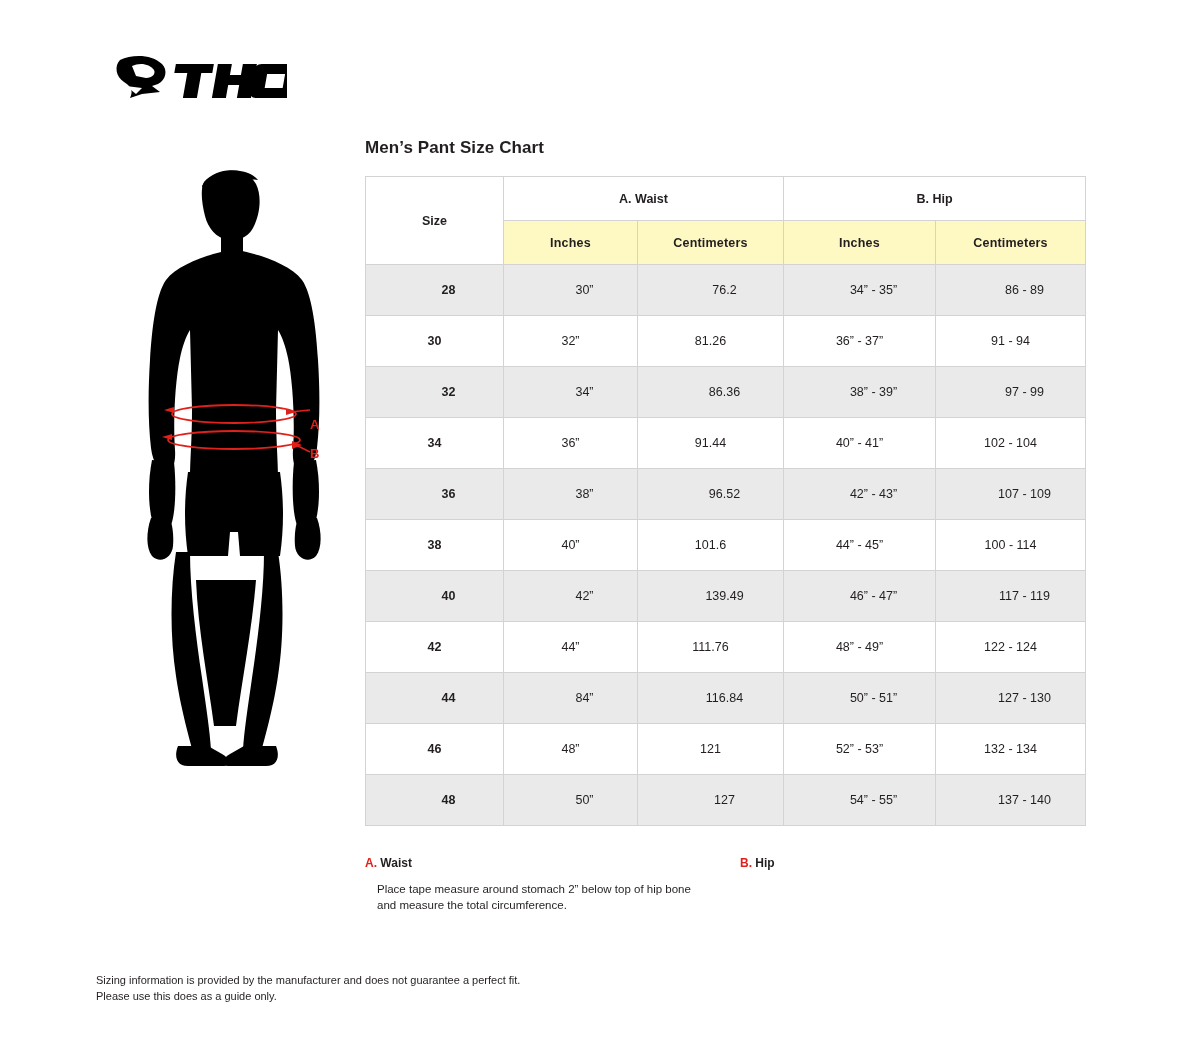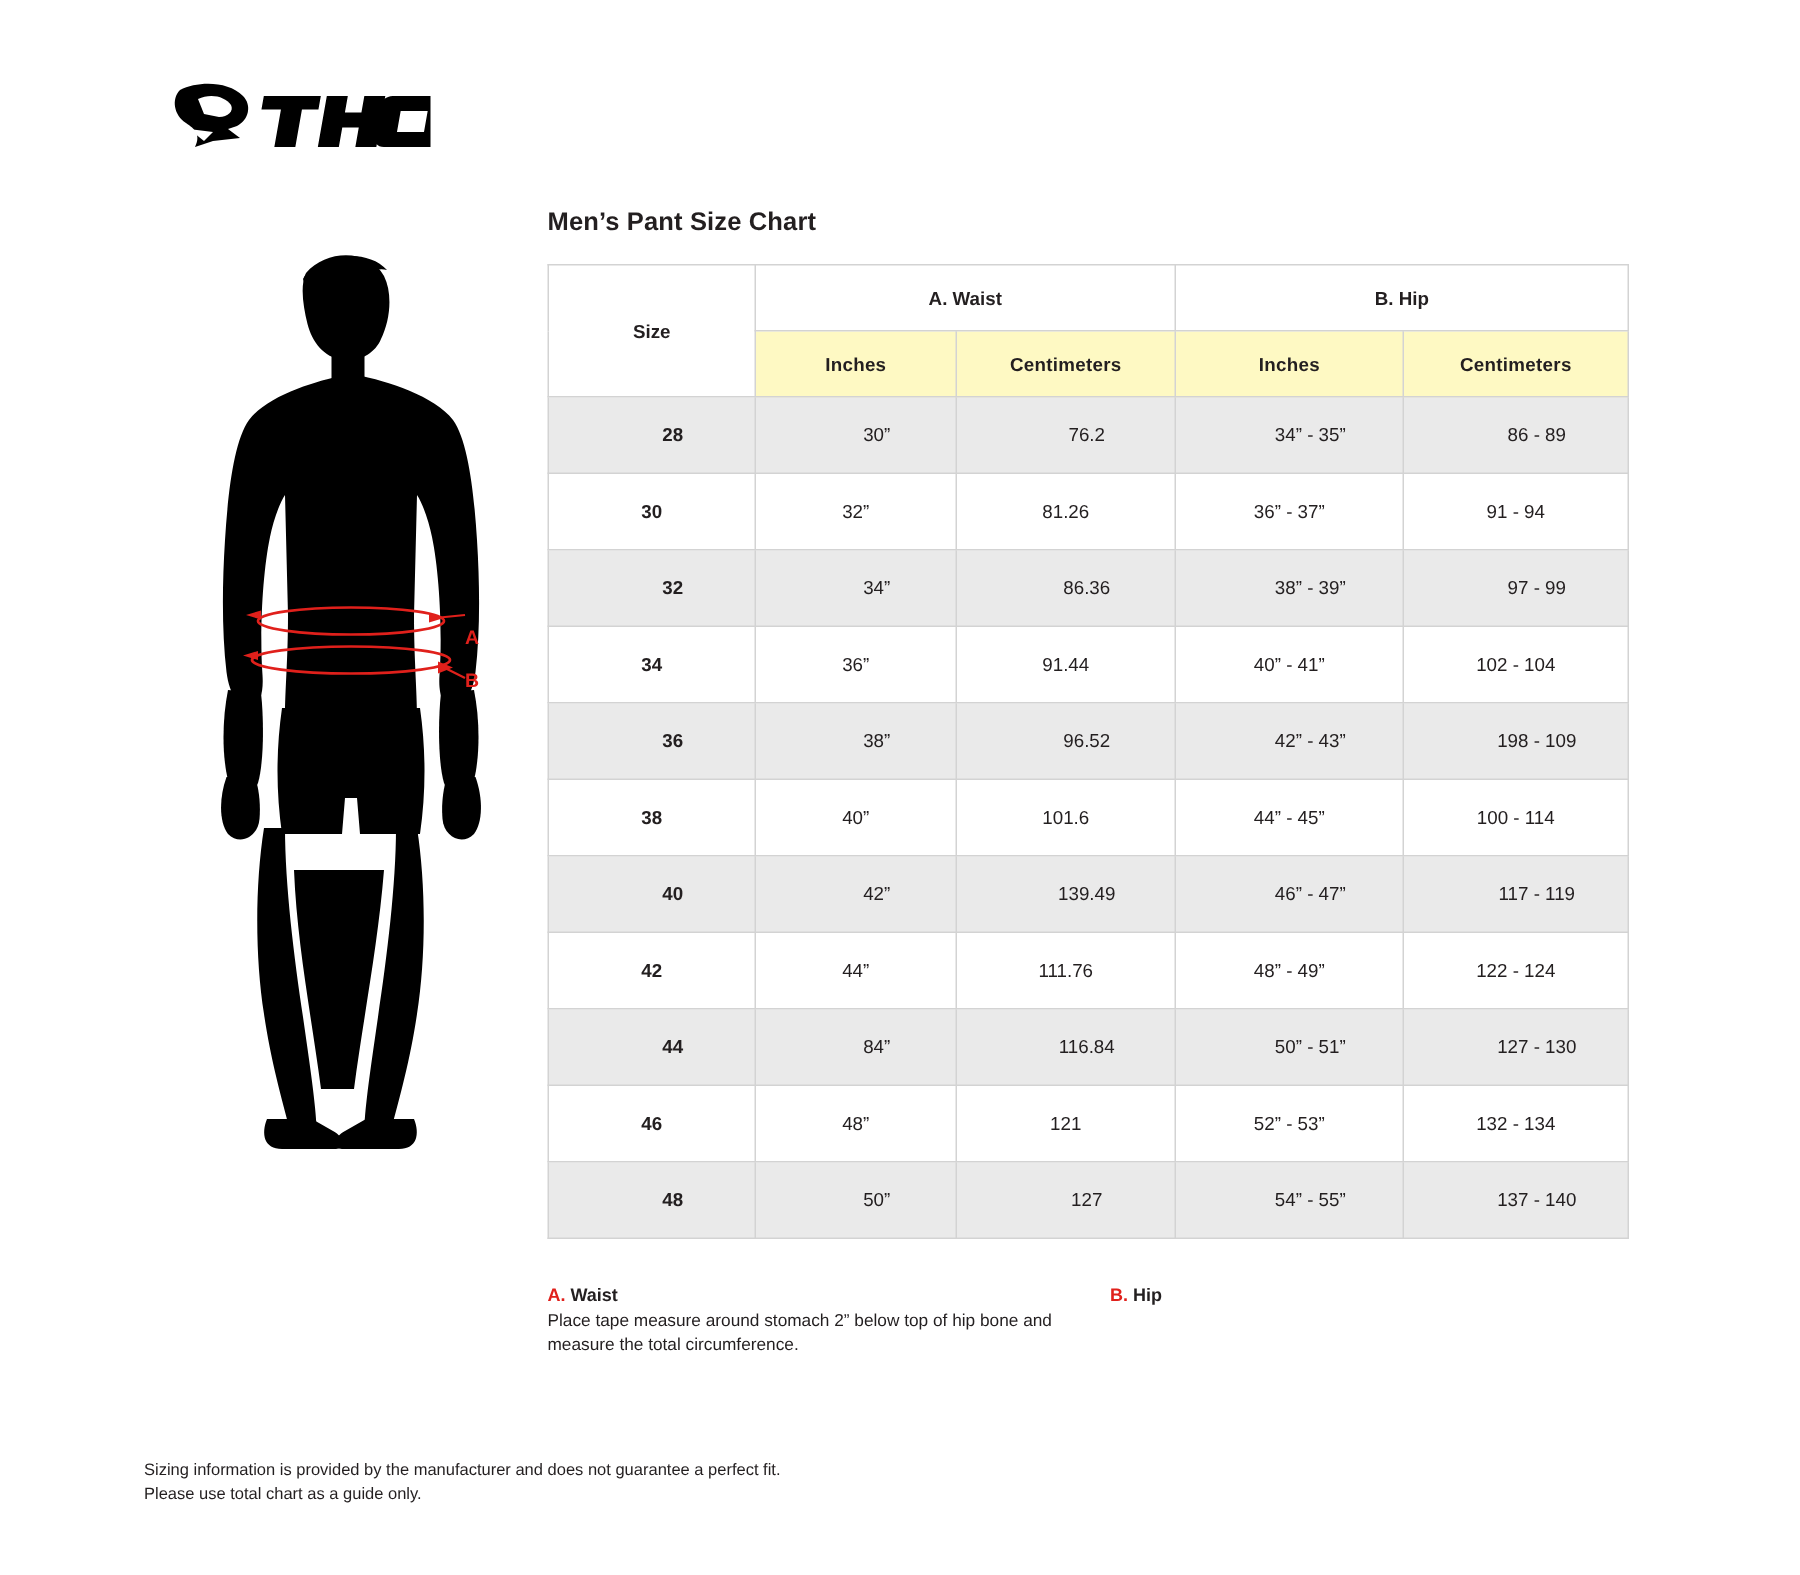--- a/index.html
+++ b/index.html
@@ -128,21 +128,21 @@
   .howto-head {
     font-size: 12px;
     font-weight: bold;
     margin-bottom: 4px;
   }
   .howto-head .letter { color: #e0201b; }
   .howto-body {
     font-size: 11.5px;
     line-height: 1.35;
     color: #231f20;
-    margin: 0;
+    margin: 12px;
   }
 
   
   .footnote {
     position: absolute;
     left: 96px;
     top: 973px;
     font-size: 11px;
     line-height: 1.45;
     color: #231f20;
@@ -274,21 +274,21 @@
           <td class="cell">36”</td>
           <td class="cell">91.44</td>
           <td class="cell">40” - 41”</td>
           <td class="cell">102 - 104</td>
         </tr>
         <tr class="shaded">
           <td class="cell size-cell">36</td>
           <td class="cell">38”</td>
           <td class="cell">96.52</td>
           <td class="cell">42” - 43”</td>
-          <td class="cell">198 - 109</td>
+          <td class="cell">107 - 109</td>
         </tr>
         <tr class="plain">
           <td class="cell size-cell">38</td>
           <td class="cell">40”</td>
           <td class="cell">101.6</td>
           <td class="cell">44” - 45”</td>
           <td class="cell">100 - 114</td>
         </tr>
         <tr class="shaded">
           <td class="cell size-cell">40</td>
@@ -342,16 +342,16 @@
             <span class="letter">B.</span>
             <span>Hip</span>
           </div>
         </div>
       </div>
     </div>
   </div>
 
   <div class="footnote">
     <div>Sizing information is provided by the manufacturer and does not guarantee a perfect fit.</div>
-    <div>Please use total chart as a guide only.</div>
+    <div>Please use this does as a guide only.</div>
   </div>
 
 </div>
 
 </body></html>

